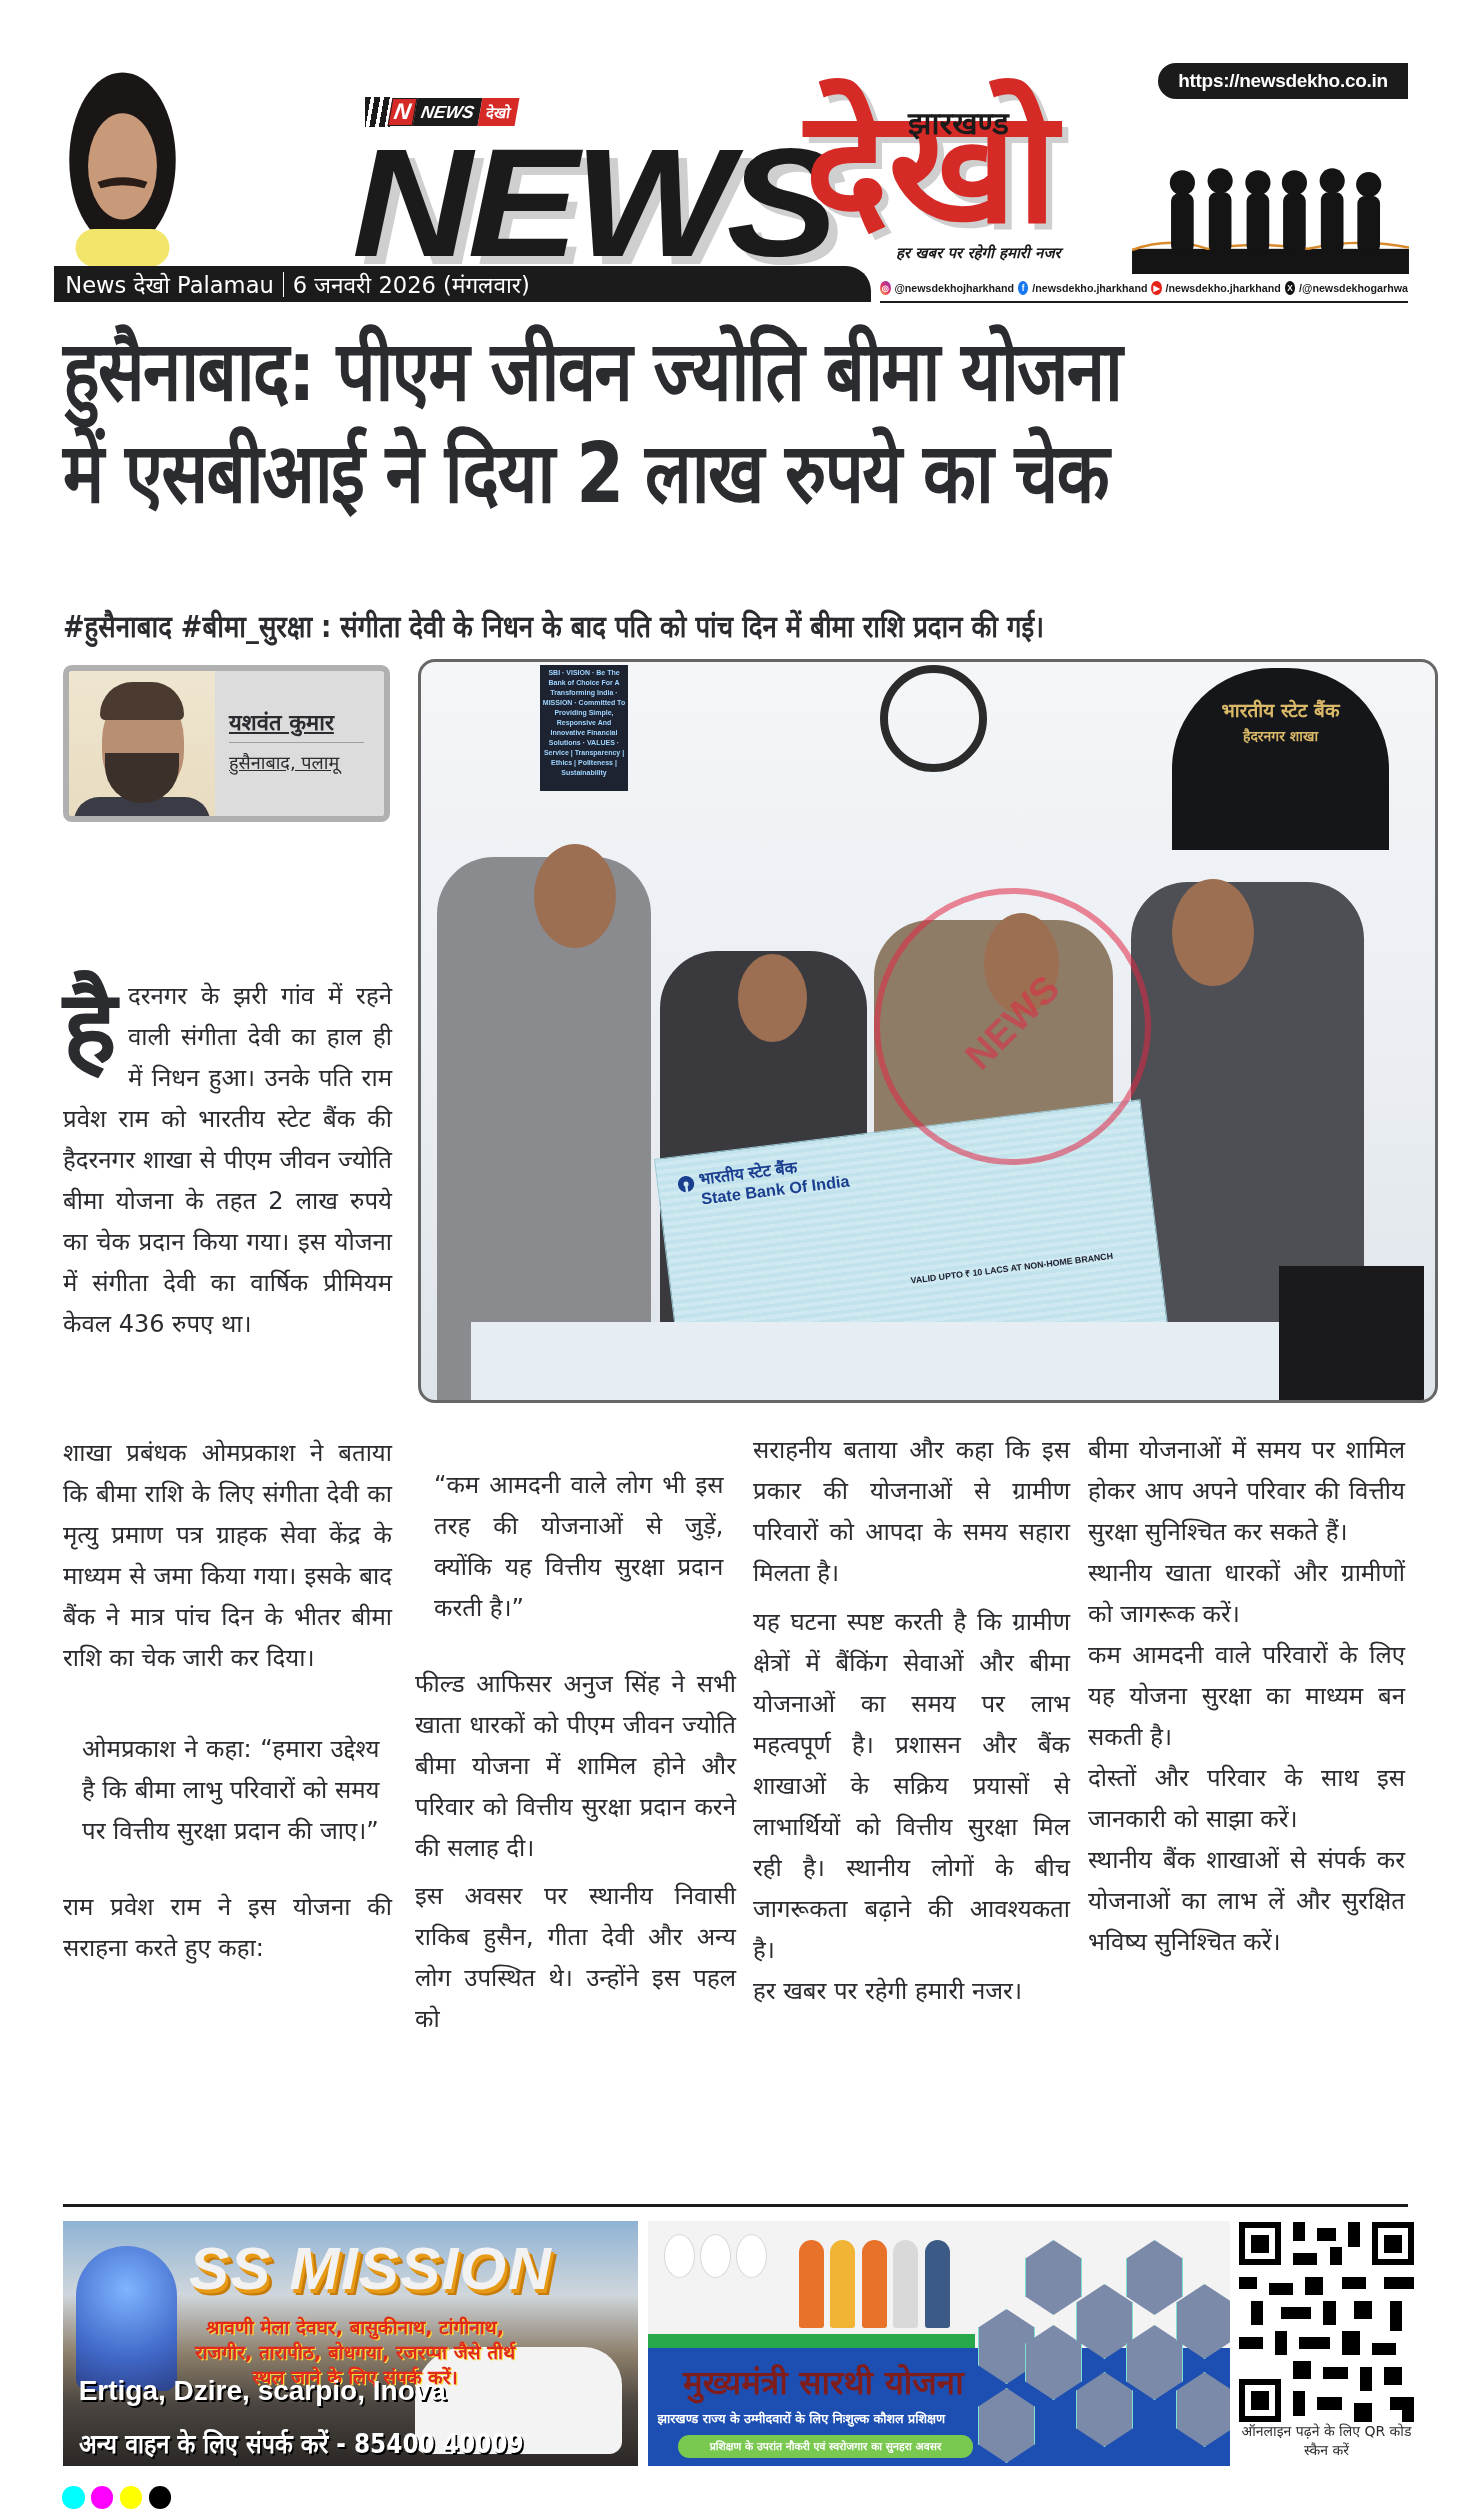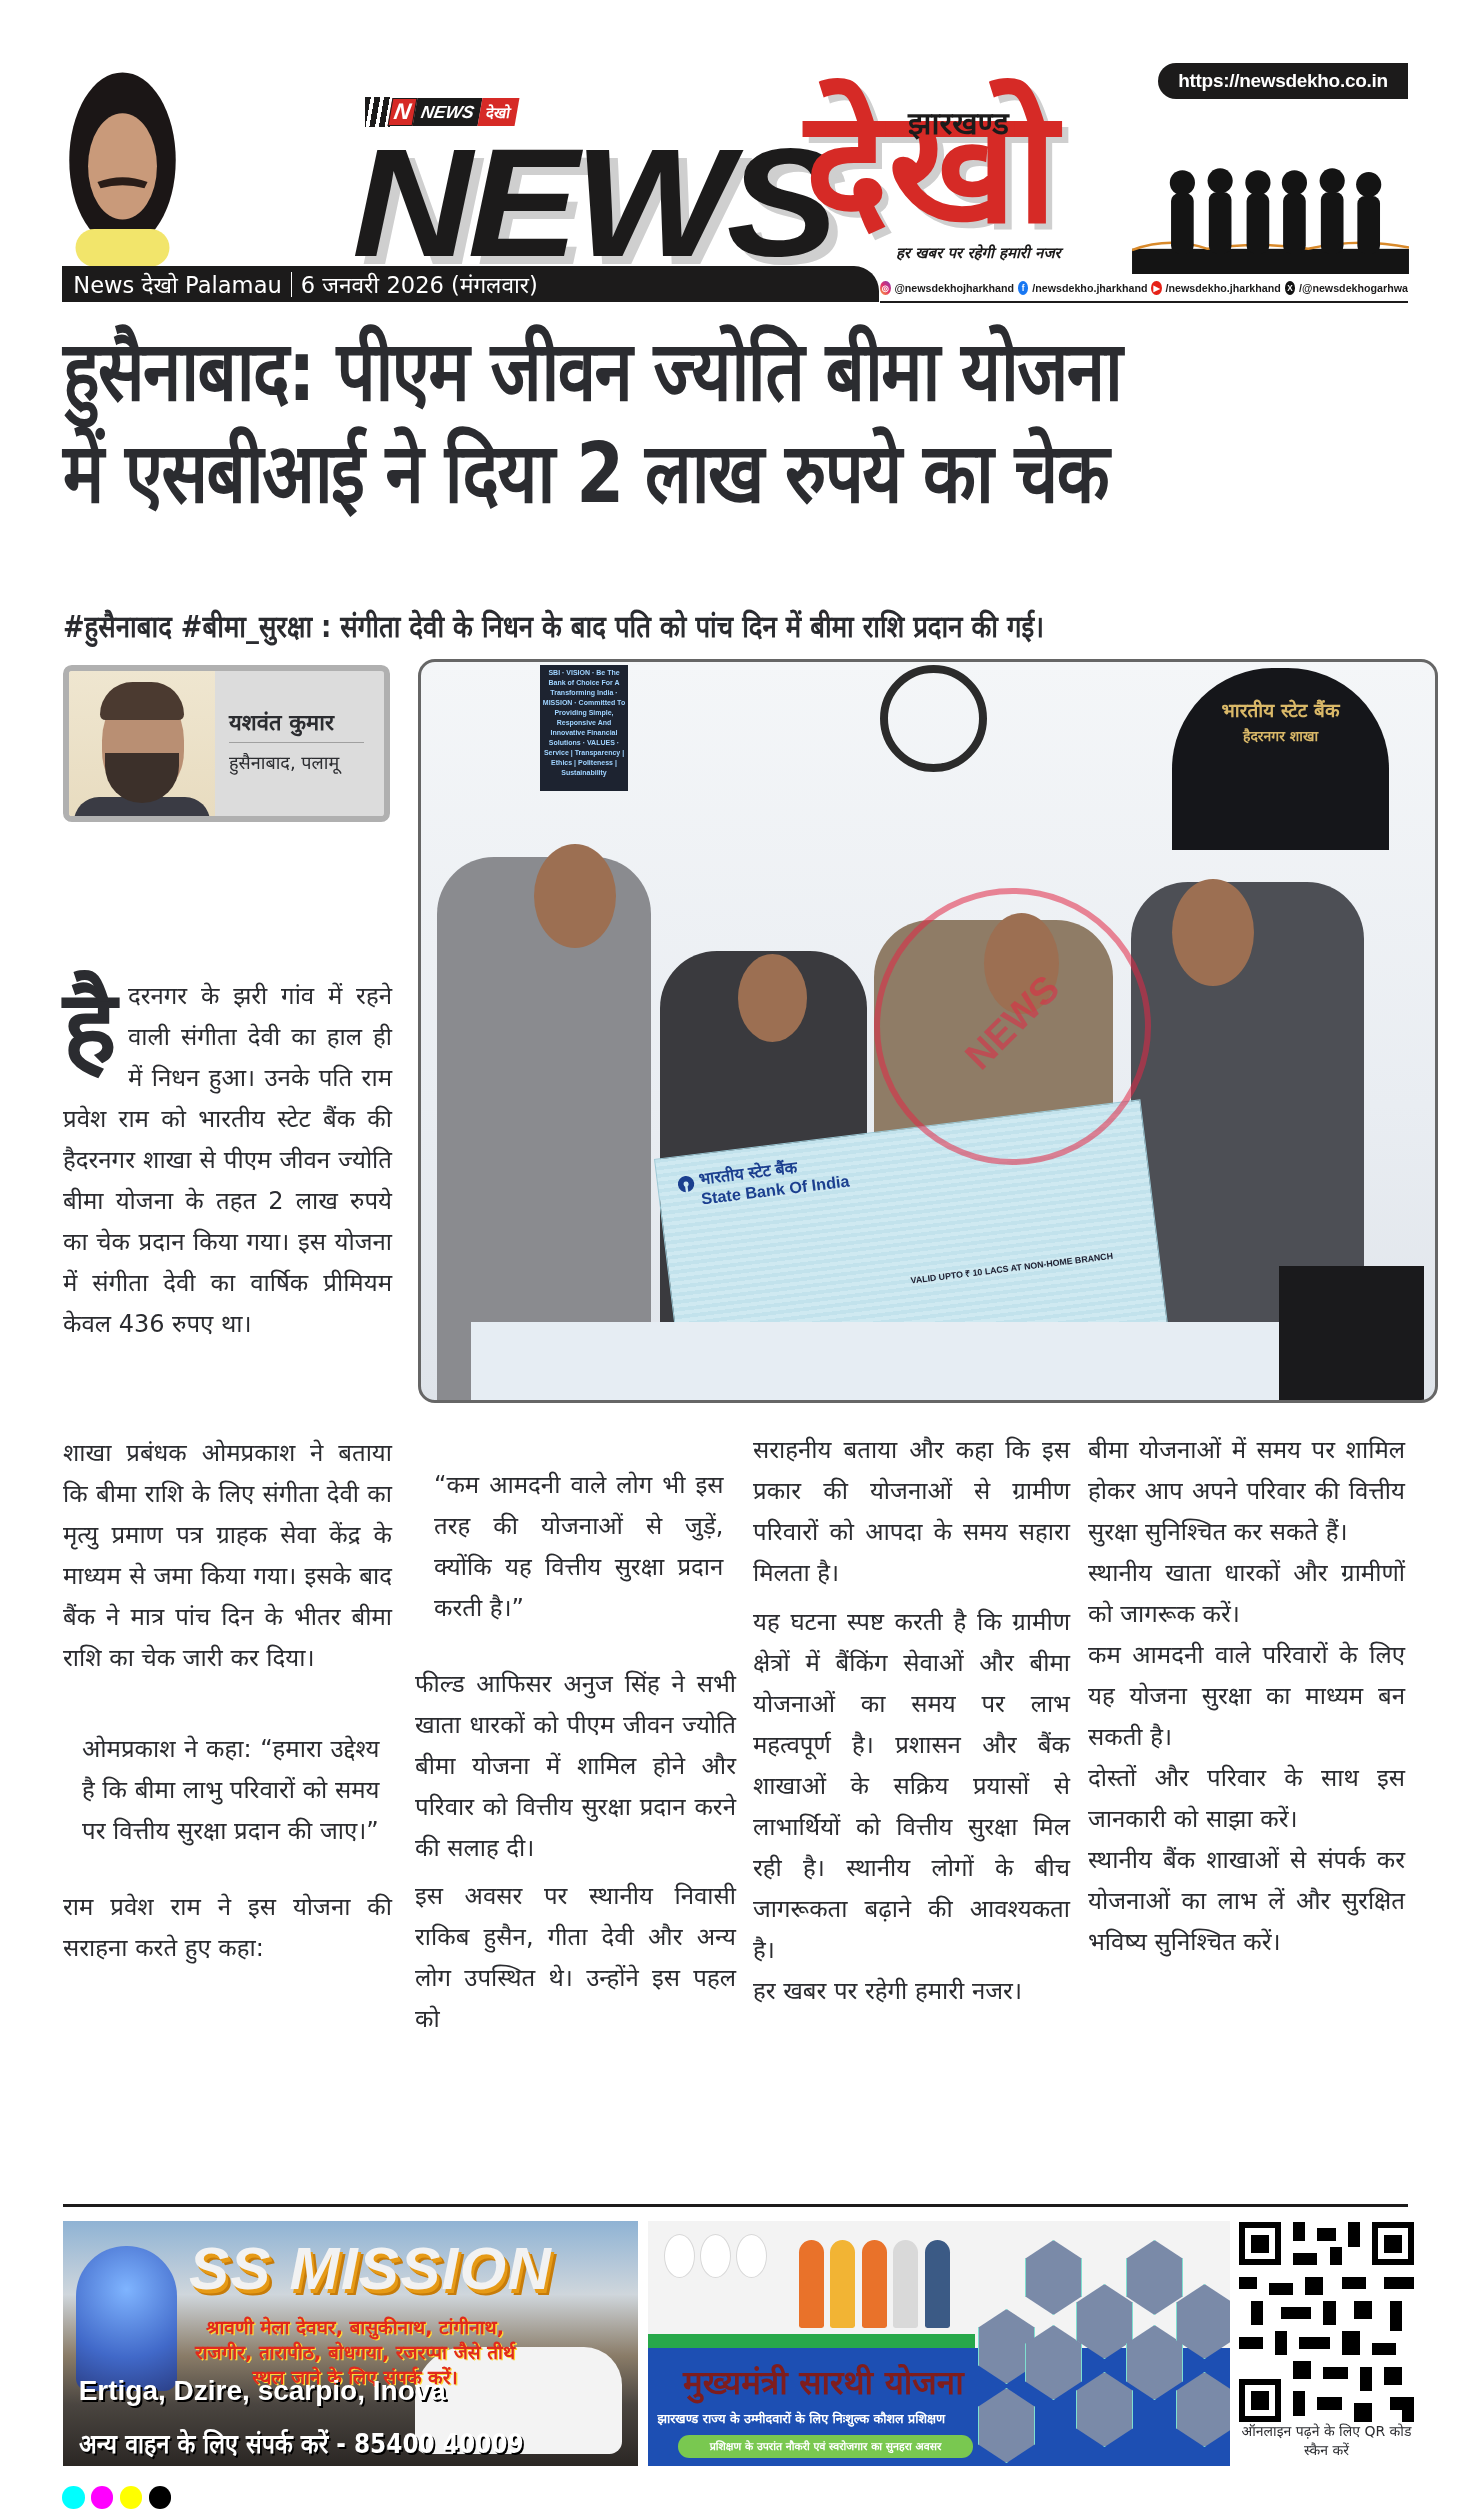--- a/index.html
+++ b/index.html
@@ -15,21 +15,21 @@
   .brand-small .dekho { background: #d62a26; color: #fff; font: 700 15px "DejaVu Sans", sans-serif; padding: 3.8px 6.3px; height: 28px; transform: skewX(-10deg); }
 
   .brand-big { position: absolute; left: 352px; top: 126px; font: italic 900 167px/1 "Liberation Sans", sans-serif; color: #1c1b1b; letter-spacing: -5px; text-shadow: 8.8px 8.8px 0 #cfcfcf; transform: scaleY(0.92); transform-origin: top left; }
   .brand-hindi { position: absolute; left: 805px; top: 88px; font: 900 157px/1 "DejaVu Sans", sans-serif; color: #d62a26; text-shadow: 6.3px 6.3px 0 #cfcfcf; }
   .region { position: absolute; left: 908px; top: 101px; font: 700 31px "DejaVu Sans", sans-serif; color: #1c1b1b; }
   .tagline { position: absolute; left: 896px; top: 242px; font: italic 700 15px "DejaVu Sans", sans-serif; color: #1c1b1b; }
 
   .url-pill { position: absolute; left: 1158px; top: 63px; width: 250px; height: 36px; background: #1c1b1b; border-radius: 25px 0 0 25px; color: #fff; font: 700 19px "Liberation Sans", sans-serif; display: flex; align-items: center; justify-content: center; letter-spacing: -0.3px; }
   .silhouette { position: absolute; left: 1132px; top: 167px; width: 277px; height: 107px; }
 
-  .date-bar { position: absolute; left: 62px; top: 266px; width: 817px; height: 36px; background: #1c1b1b; border-radius: 0 25px 0 0; color: #fff; font: 400 22.6px "DejaVu Sans", sans-serif; display: flex; align-items: center; padding-left: 11.3px; gap: 8.8px; }
+  .date-bar { position: absolute; left: 54px; top: 266px; width: 817px; height: 36px; background: #1c1b1b; border-radius: 0 25px 0 0; color: #fff; font: 400 22.6px "DejaVu Sans", sans-serif; display: flex; align-items: center; padding-left: 11.3px; gap: 8.8px; }
   .date-bar .sep { width: 1.3px; height: 25px; background: #fff; }
   .header-rule { position: absolute; left: 880px; top: 301px; width: 528px; height: 1.9px; background: #1c1b1b; }
 
   .socials { position: absolute; left: 880px; top: 277px; width: 528px; height: 22.6px; display: flex; align-items: center; gap: 3.8px; font: 700 10.7px "Liberation Sans", sans-serif; color: #1c1b1b; justify-content: flex-end; }
   .socials .ic { width: 14px; height: 14px; border-radius: 50%; display: inline-flex; align-items: center; justify-content: center; color: #fff; font: 700 8.2px "Liberation Sans", sans-serif; }
   .ig { background: linear-gradient(45deg, #f9a23b, #e1306c, #833ab4); }
   .fb { background: #1877f2; }
   .yt { background: #e62117; }
   .xx { background: #111; }
 
@@ -37,21 +37,21 @@
   .headline { position: absolute; left: 63px; top: 321px; width: 1352px; font: 900 83px/102px "DejaVu Sans", sans-serif; color: #2b2c30; transform: scaleX(0.83); transform-origin: left top; letter-spacing: -1.9px; white-space: pre-line; }
   .subhead { position: absolute; left: 63px; top: 605px; width: 1477px; font: 700 30px "DejaVu Sans", sans-serif; color: #2b2c30; transform: scaleX(0.86); transform-origin: left top; white-space: nowrap; }
 
   
   .author-card { position: absolute; left: 63px; top: 665px; width: 327px; height: 157px; background: #dcdcdc; border: 6.3px solid #b0b0b0; border-radius: 8.8px; display: flex; overflow: hidden; }
   .author-photo { width: 146px; height: 100%; background: linear-gradient(180deg, #efe6d0 0%, #e8dcc0 100%); position: relative; }
   .author-photo .head { position: absolute; left: 33px; top: 17.6px; width: 82px; height: 107px; border-radius: 48% 48% 42% 42%; background: #b98f73; }
   .author-photo .hair { position: absolute; left: 31px; top: 11.3px; width: 84px; height: 38px; border-radius: 38px 38px 6.3px 6.3px; background: #4b3a30; }
   .author-photo .beard { position: absolute; left: 36px; top: 82px; width: 74px; height: 50px; border-radius: 0 0 38px 38px; background: #3c302a; }
   .author-photo .body { position: absolute; left: 5px; top: 126px; width: 136px; height: 38px; border-radius: 25px 25px 0 0; background: #3a3b44; }
-  .author-info { flex: 1; padding: 35px 20px 0 14px; }
+  .author-info { flex: 1; padding: 35px 20px 0 14px; text-decoration: underline; }
   .author-name { font: 700 22px "DejaVu Sans", sans-serif; color: #2b2c30; padding-bottom: 6.3px; border-bottom: 1.9px solid #a0a0a0; }
   .author-loc { font: 400 18px "DejaVu Sans", sans-serif; color: #2b2c30; margin-top: 6.3px; }
 
   
   .photo { position: absolute; left: 418px; top: 659px; width: 1020px; height: 744px; border: 3.1px solid #666; border-radius: 17px; overflow: hidden; background: linear-gradient(180deg, #f4f6f8 0%, #e9edf2 60%, #dfe4ea 100%); }
   .ph-sign { position: absolute; left: 119px; top: 3.1px; width: 88px; height: 126px; background: #1d2330; }
   .ph-sign-text { position: absolute; left: 119px; top: 6.3px; width: 88px; color: #9fd3ff; font: 700 7px "Liberation Sans", sans-serif; text-align: center; line-height: 10px; }
   .ph-board { position: absolute; left: 751px; top: 6.3px; width: 217px; height: 182px; background: #15161a; border-radius: 101px 101px 0 0; }
   .ph-board-text { position: absolute; left: 751px; top: 35px; width: 217px; color: #d9b868; font: 700 19px "DejaVu Sans", sans-serif; text-align: center; }
   .ph-fan { position: absolute; left: 459px; top: 3.1px; width: 107px; height: 107px; border-radius: 50%; border: 8.8px solid #2b2b2b; }

